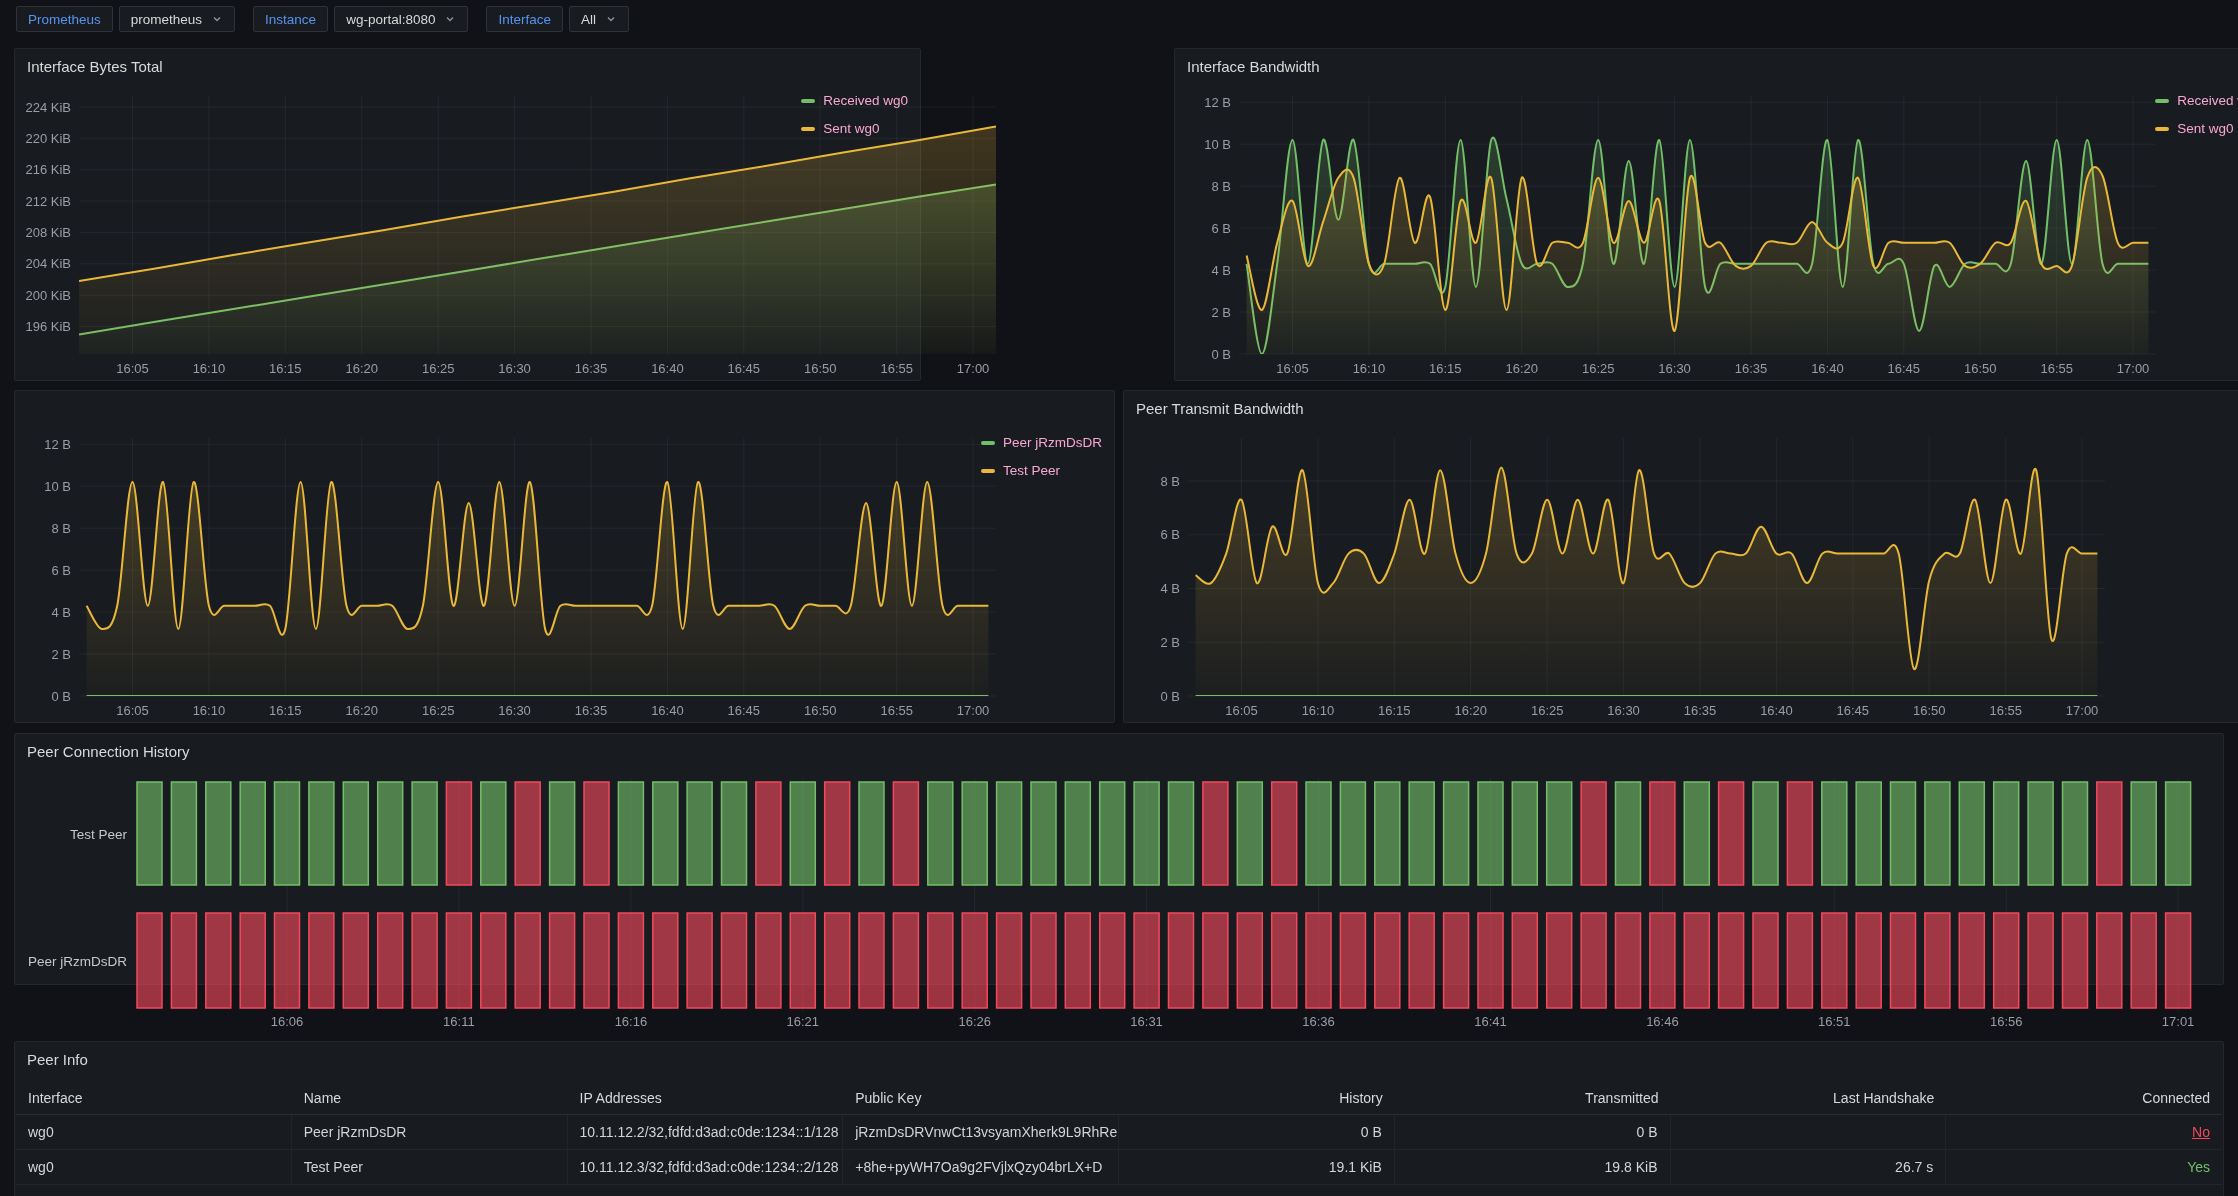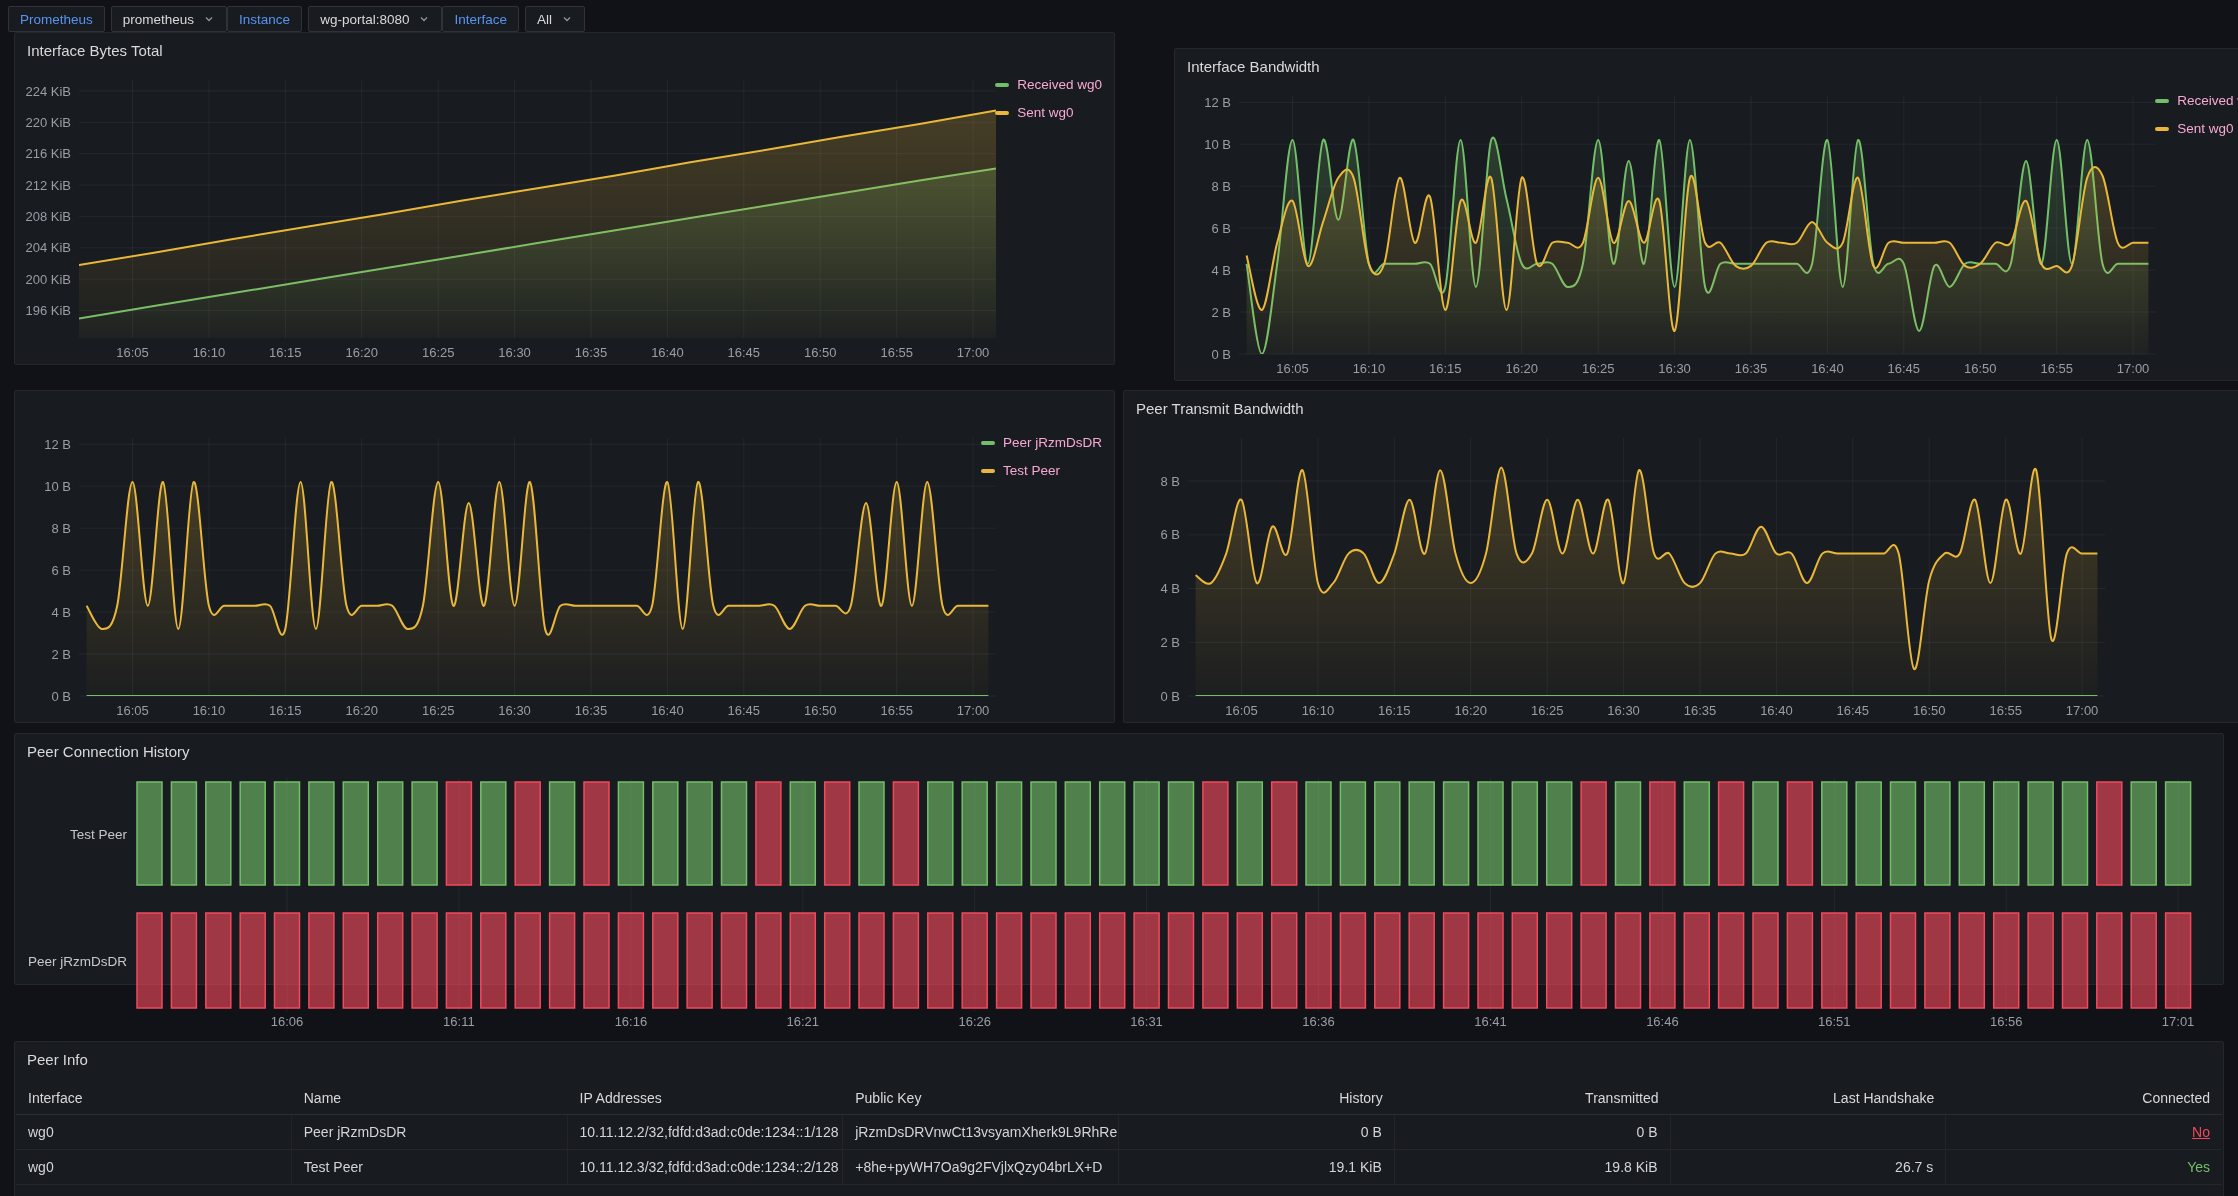--- a/index.html
+++ b/index.html
@@ -1,19 +1,19 @@
 <!DOCTYPE html>
 <html><head>
 <meta charset="utf-8">
 <style>
   html,body{margin:0;padding:0;background:#0b0c0e;}
   body{width:2238px;height:1196px;overflow:hidden;font-family:"Liberation Sans",sans-serif;}
   .root{position:relative;width:2238px;height:1196px;background:#111217;}
   
-  .toolbar{position:absolute;left:8px;top:6px;display:flex;}
+  .toolbar{position:absolute;left:16px;top:6px;display:flex;gap:18px;}
   .var-group{display:flex;gap:6px;}
   .chip{height:26px;display:inline-flex;align-items:center;padding:0 11px;background:#181b1f;
         border:1px solid #2f3238;border-radius:2px;font-size:13.5px;box-sizing:border-box;}
   .var-label{color:#5794F2;font-weight:500;}
   .var-select{color:#d8d9da;gap:9px;cursor:pointer;}
   .caret{width:12px;height:12px;}
   
   .panel{position:absolute;background:#181b1f;border:1px solid #25272d;border-radius:2px;box-sizing:border-box;}
   .panel-title{position:absolute;top:0;left:0;right:0;height:34px;padding:9px 12px;box-sizing:border-box;
                font-size:15px;font-weight:500;color:#d8d9da;white-space:nowrap;}
@@ -63,21 +63,21 @@
       <div class="chip var-label">Interface</div>
       <div class="chip var-select">
         <span>All</span>
         <svg class="caret" viewBox="0 0 12 12">
             <path d="M3 4.5 L6 7.6 L9 4.5" fill="none" stroke="#8e9097" stroke-width="1.4"></path>
           </svg>
       </div>
     </div>
   </div>
 
-  <div class="panel" style="left:14px;top:32px;width:1101px;height:333px">
+  <div class="panel" style="left:14px;top:48px;width:907px;height:333px">
     <div class="panel-title">Interface Bytes Total</div>
     <div class="legend">
         <div class="legend-item">
           <span class="swatch" style="background: rgb(115, 191, 105);"></span>
           <span>Received wg0</span>
         </div>
         <div class="legend-item">
           <span class="swatch" style="background: rgb(234, 184, 57);"></span>
           <span>Sent wg0</span>
         </div>

